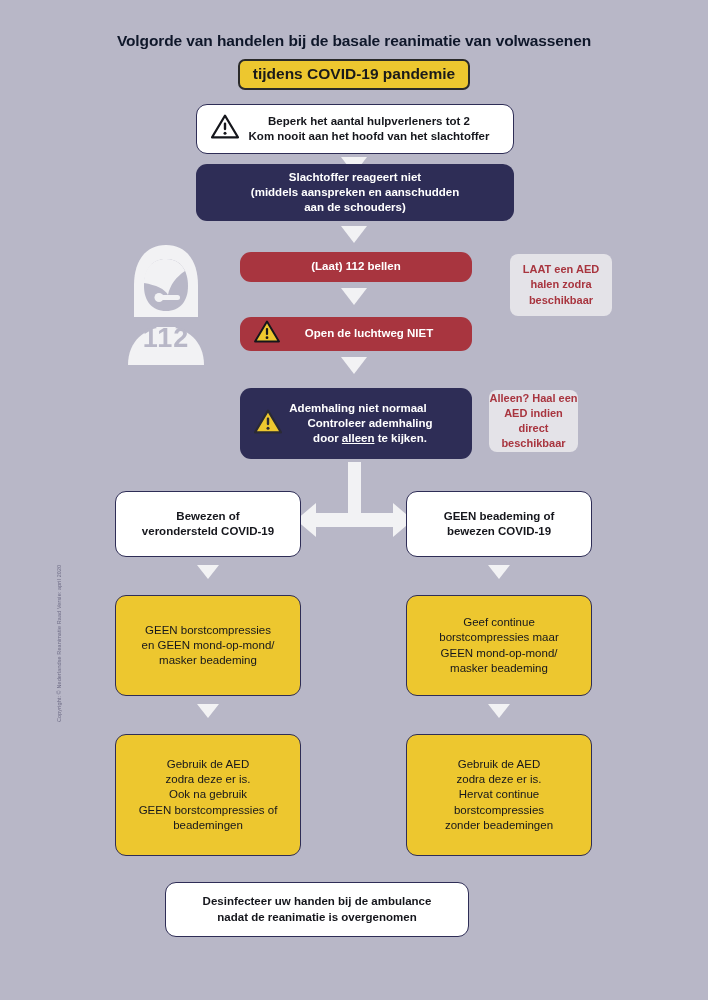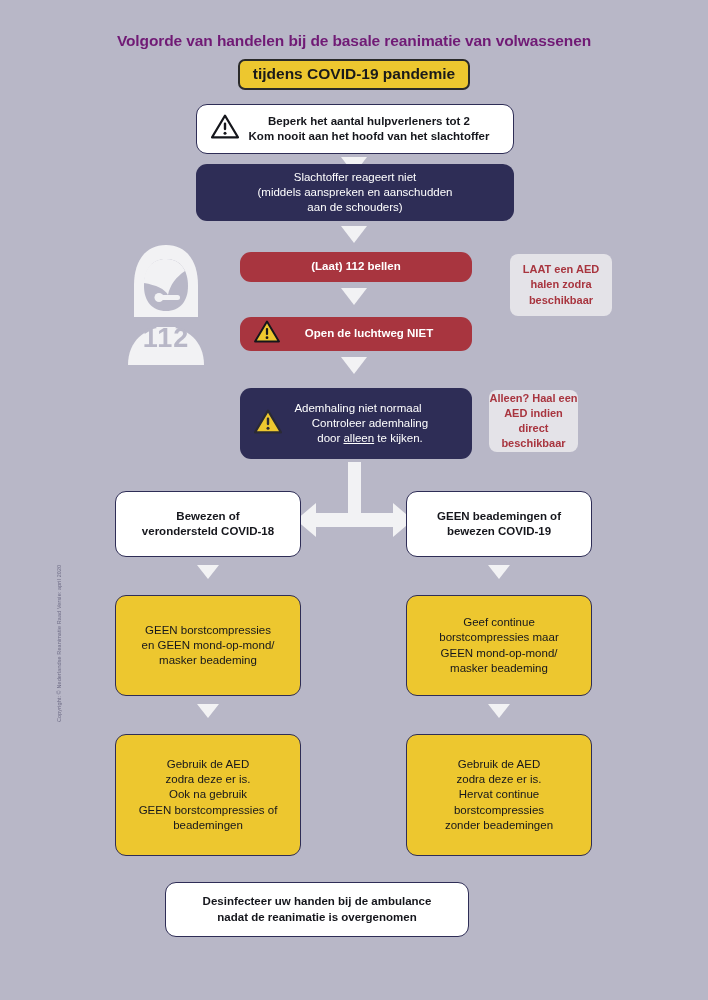--- a/index.html
+++ b/index.html
@@ -24,21 +24,21 @@
   #title-block {
     position: absolute;
     top: 32px;
     left: 0;
     width: 708px;
     text-align: center;
   }
   #main-title {
     font-size: 15.5px;
     font-weight: bold;
-    color: #701a75;
+    color: #0f172a;
     letter-spacing: -0.1px;
   }
   #subtitle-pill {
     display: inline-block;
     margin-top: 9px;
     background: #edc72f;
     border: 2px solid #2a2a2a;
     border-radius: 7px;
     padding: 4px 13px 5px 13px;
     font-size: 15.5px;
@@ -72,21 +72,21 @@
     border: 1.6px solid #2e2d56;
     border-radius: 11px;
     color: #15161c;
     font-weight: normal;
     font-size: 11.5px;
   }
   .node.navy {
     background: #2e2d56;
     border-radius: 11px;
     color: #ffffff;
-    font-weight: normal;
+    font-weight: bold;
     font-size: 11.5px;
   }
   .node.red {
     background: #a8353f;
     border-radius: 11px;
     color: #ffffff;
     font-weight: bold;
     font-size: 11.5px;
   }
   .node.aed {
@@ -286,21 +286,21 @@
   </div>
 
   <div id="split-stem" style="left:348px; top:462px; width:13px; height:55px;"></div>
   <div id="split-bar" style="left:316px; top:513px; width:77px; height:14px;"></div>
   <div class="arrow-left" style="left:296px; top:503px;"></div>
   <div class="arrow-right" style="left:393px; top:503px;"></div>
 
   <div class="node yellow" style="left:115px; top:491px; width:186px; height:66px;">
     <span class="txt">
       <span>Bewezen of</span><br>
-      <span>verondersteld COVID-18</span>
+      <span>verondersteld COVID-19</span>
     </span>
   </div>
 
   <div class="arrow-down small" style="left:197px; top:565px;"></div>
 
   <div class="node yellow-plain" style="left:115px; top:595px; width:186px; height:101px;">
     <span class="txt">
       <span>GEEN borstcompressies</span><br>
       <span>en GEEN mond-op-mond/</span><br>
       <span>masker beademing</span>
@@ -314,21 +314,21 @@
       <span>Gebruik de AED</span><br>
       <span>zodra deze er is.</span><br>
       <span>Ook na gebruik</span><br>
       <span>GEEN borstcompressies of</span><br>
       <span>beademingen</span>
     </span>
   </div>
 
   <div class="node yellow" style="left:406px; top:491px; width:186px; height:66px;">
     <span class="txt">
-      <span>GEEN beademingen of</span><br>
+      <span>GEEN beademing of</span><br>
       <span>bewezen COVID-19</span>
     </span>
   </div>
 
   <div class="arrow-down small" style="left:488px; top:565px;"></div>
 
   <div class="node yellow-plain" style="left:406px; top:595px; width:186px; height:101px;">
     <span class="txt">
       <span>Geef continue</span><br>
       <span>borstcompressies maar</span><br>

